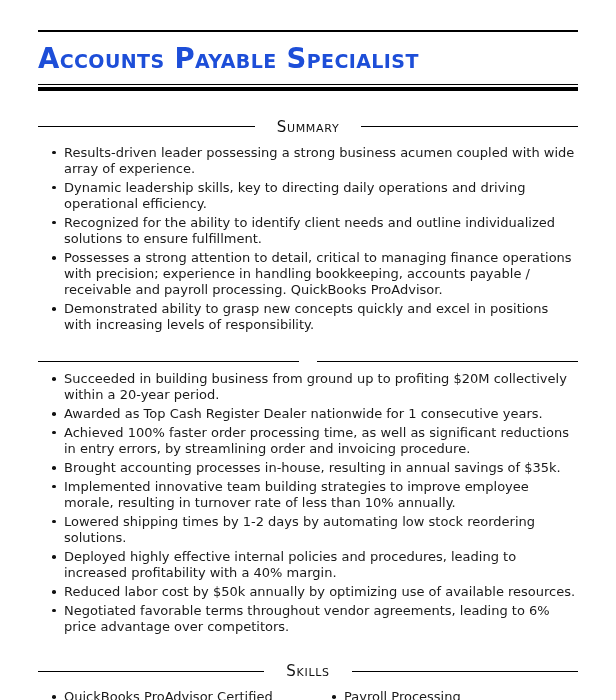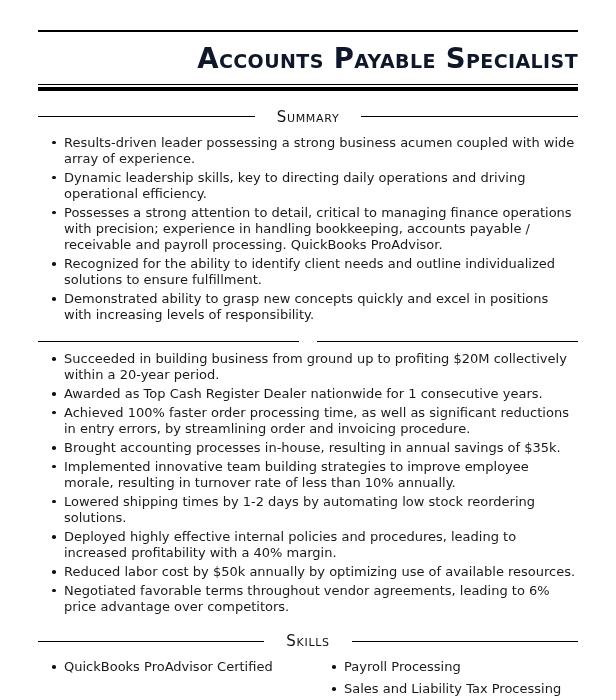--- a/index.html
+++ b/index.html
@@ -26,47 +26,47 @@
     overflow: hidden;
   }
 
   
   .header-rule-top {
     height: 0;
     border-top: 2px solid #000;
     margin-top: 30px;
   }
   .doc-title {
-    text-align: right;
+    text-align: left;
     font-family: "DejaVu Sans", sans-serif;
     font-weight: bold;
     font-variant: small-caps;
     font-size: 27.5px;
     letter-spacing: 0.4px;
     line-height: 1;
-    color: #0f172a;
+    color: #1d4ed8;
     padding: 13px 0 11px 0;
     white-space: nowrap;
   }
   .header-rule-thin {
     height: 0;
     border-top: 1px solid #000;
   }
   .header-rule-thick {
     height: 0;
     border-top: 4px solid #000;
     margin-top: 2px;
   }
 
   
   .section-head {
     display: flex;
     align-items: center;
     gap: 18px;
-    margin-top: 17px;
+    margin-top: 27px;
   }
   .section-head .line {
     flex: 1 1 auto;
     height: 0;
     border-top: 1px solid #000;
   }
   .section-head .label {
     flex: 0 0 auto;
     font-family: "DejaVu Sans", sans-serif;
     font-variant: small-caps;
@@ -139,22 +139,22 @@
   <div class="header-rule-thick"></div>
 
   <div class="section-head">
     <span class="line"></span>
     <span class="label">Summary</span>
     <span class="line"></span>
   </div>
   <ul class="bullets">
     <li>Results-driven leader possessing a strong business acumen coupled with wide array of experience.</li>
     <li>Dynamic leadership skills, key to directing daily operations and driving operational efficiency.</li>
+    <li>Recognized for the ability to identify client needs and outline individualized solutions to ensure fulfillment.</li>
     <li>Possesses a strong attention to detail, critical to managing finance operations with precision; experience in handling bookkeeping, accounts payable / receivable and payroll processing. QuickBooks ProAdvisor.</li>
-    <li>Recognized for the ability to identify client needs and outline individualized solutions to ensure fulfillment.</li>
     <li>Demonstrated ability to grasp new concepts quickly and excel in positions with increasing levels of responsibility.</li>
   </ul>
 
   <div class="section-head">
     <span class="line"></span>
     <span class="line"></span>
   </div>
   <ul class="bullets">
     <li>Succeeded in building business from ground up to profiting $20M collectively within a 20-year period.</li>
     <li>Awarded as Top Cash Register Dealer nationwide for 1 consecutive years.</li>

